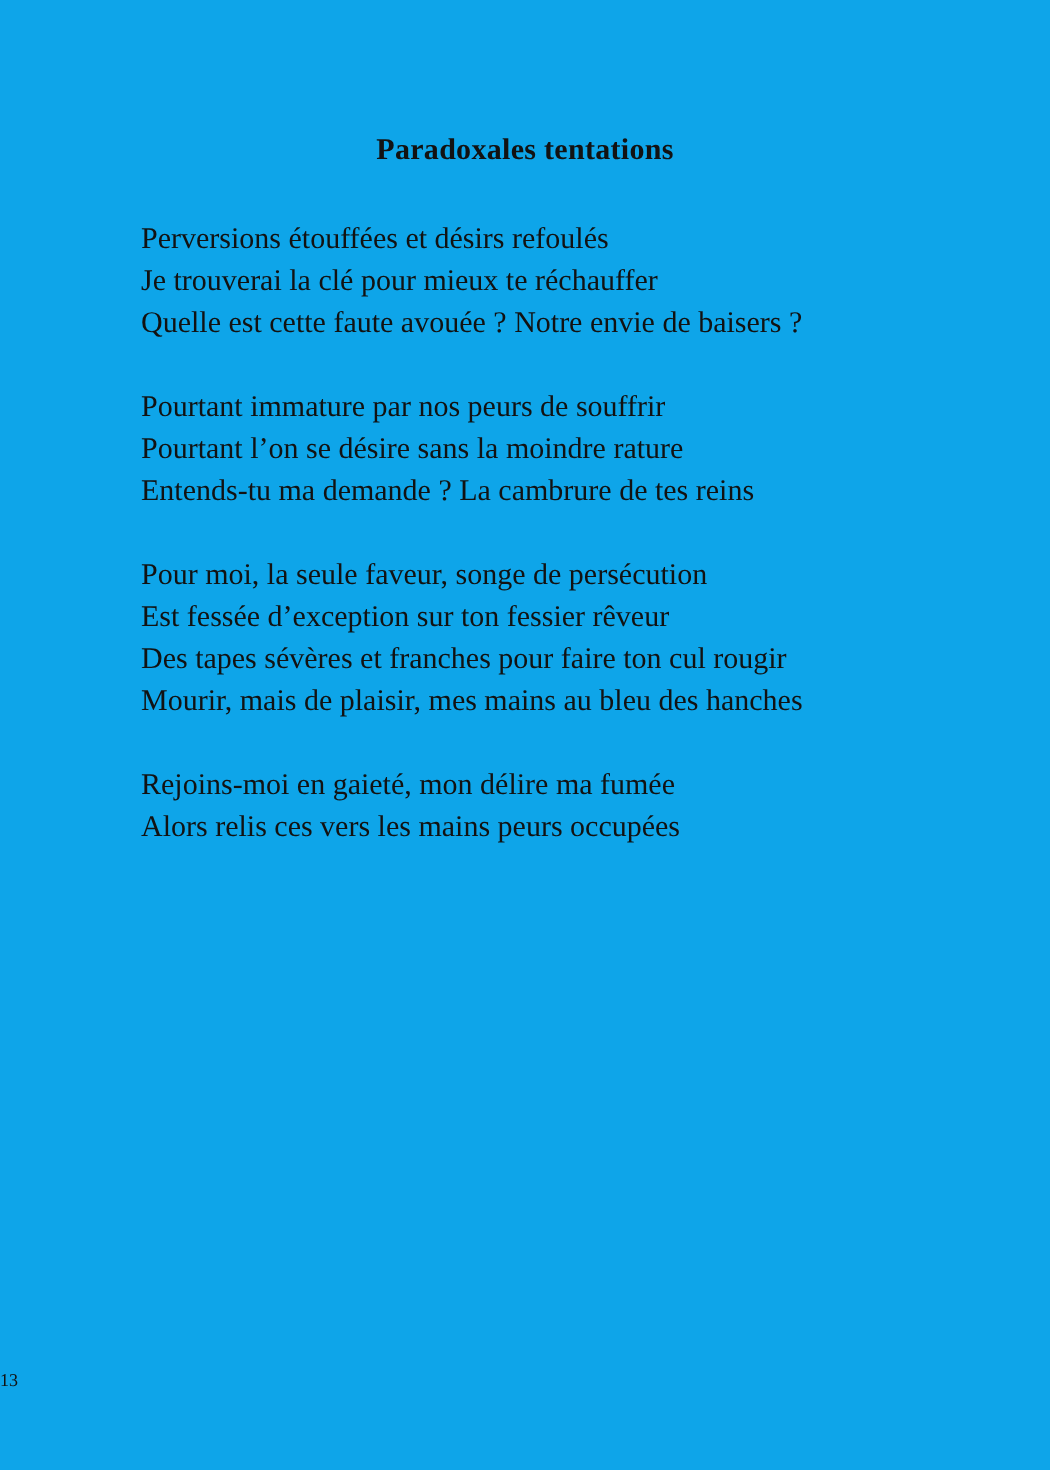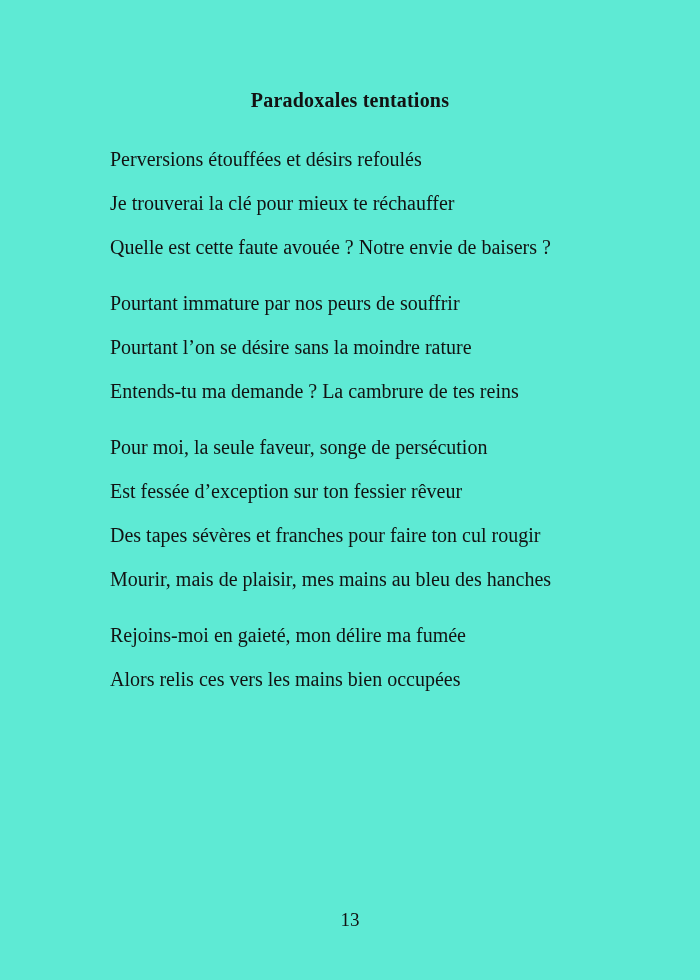--- a/index.html
+++ b/index.html
@@ -11,21 +11,21 @@
     height: 980px;
     background: #ffffff;
     font-family: "Liberation Serif", "DejaVu Serif", serif;
     color: #121212;
     position: relative;
     overflow: hidden;
   }
   .page {
     position: absolute;
     inset: 0;
-    background: #5eead4;
+    background: #0ea5e9;
   }
   .poem-title {
     margin: 0;
     padding-top: 88px;
     text-align: center;
     font-size: 20px;
     line-height: 24px;
     font-weight: bold;
     letter-spacing: 0.2px;
   }
@@ -33,31 +33,31 @@
     margin-top: 33px;
     padding-left: 94px;
     padding-right: 60px;
     font-size: 20px;
     line-height: 28px;
   }
   .stanza {
     margin: 0 0 28px 0;
   }
   .poem-line {
-    margin: 16px;
+    margin: 0;
     padding: 0;
     white-space: nowrap;
   }
   .page-number {
     position: absolute;
     top: 906px;
     left: 0;
     width: 100%;
-    text-align: center;
-    font-size: 19px;
+    text-align: left;
+    font-size: 12px;
     line-height: 28px;
     font-family: Liberation Serif, serif;
   }
 </style>
 </head>
 <body>
 
 <div class="page">
 
   <h1 class="poem-title">Paradoxales tentations</h1>
@@ -78,20 +78,20 @@
 
     <div class="stanza">
       <p class="poem-line">Pour moi, la seule faveur, songe de persécution</p>
       <p class="poem-line">Est fessée d’exception sur ton fessier rêveur</p>
       <p class="poem-line">Des tapes sévères et franches pour faire ton cul rougir</p>
       <p class="poem-line">Mourir, mais de plaisir, mes mains au bleu des hanches</p>
     </div>
 
     <div class="stanza">
       <p class="poem-line">Rejoins-moi en gaieté, mon délire ma fumée</p>
-      <p class="poem-line">Alors relis ces vers les mains bien occupées</p>
+      <p class="poem-line">Alors relis ces vers les mains peurs occupées</p>
     </div>
 
   </div>
 
   <div class="page-number">13</div>
 
 </div>
 
 </body></html>

